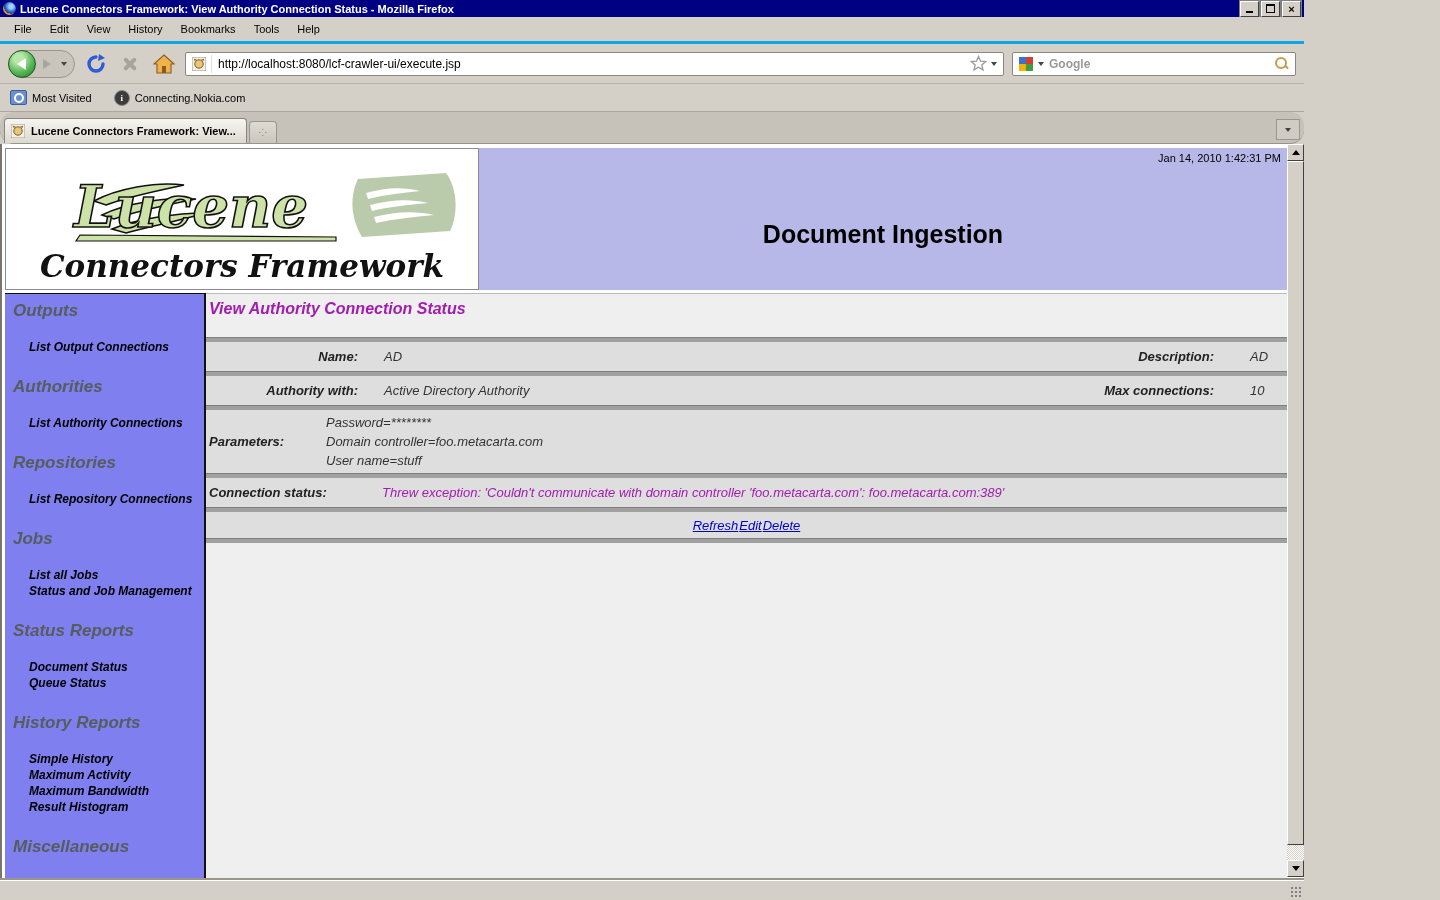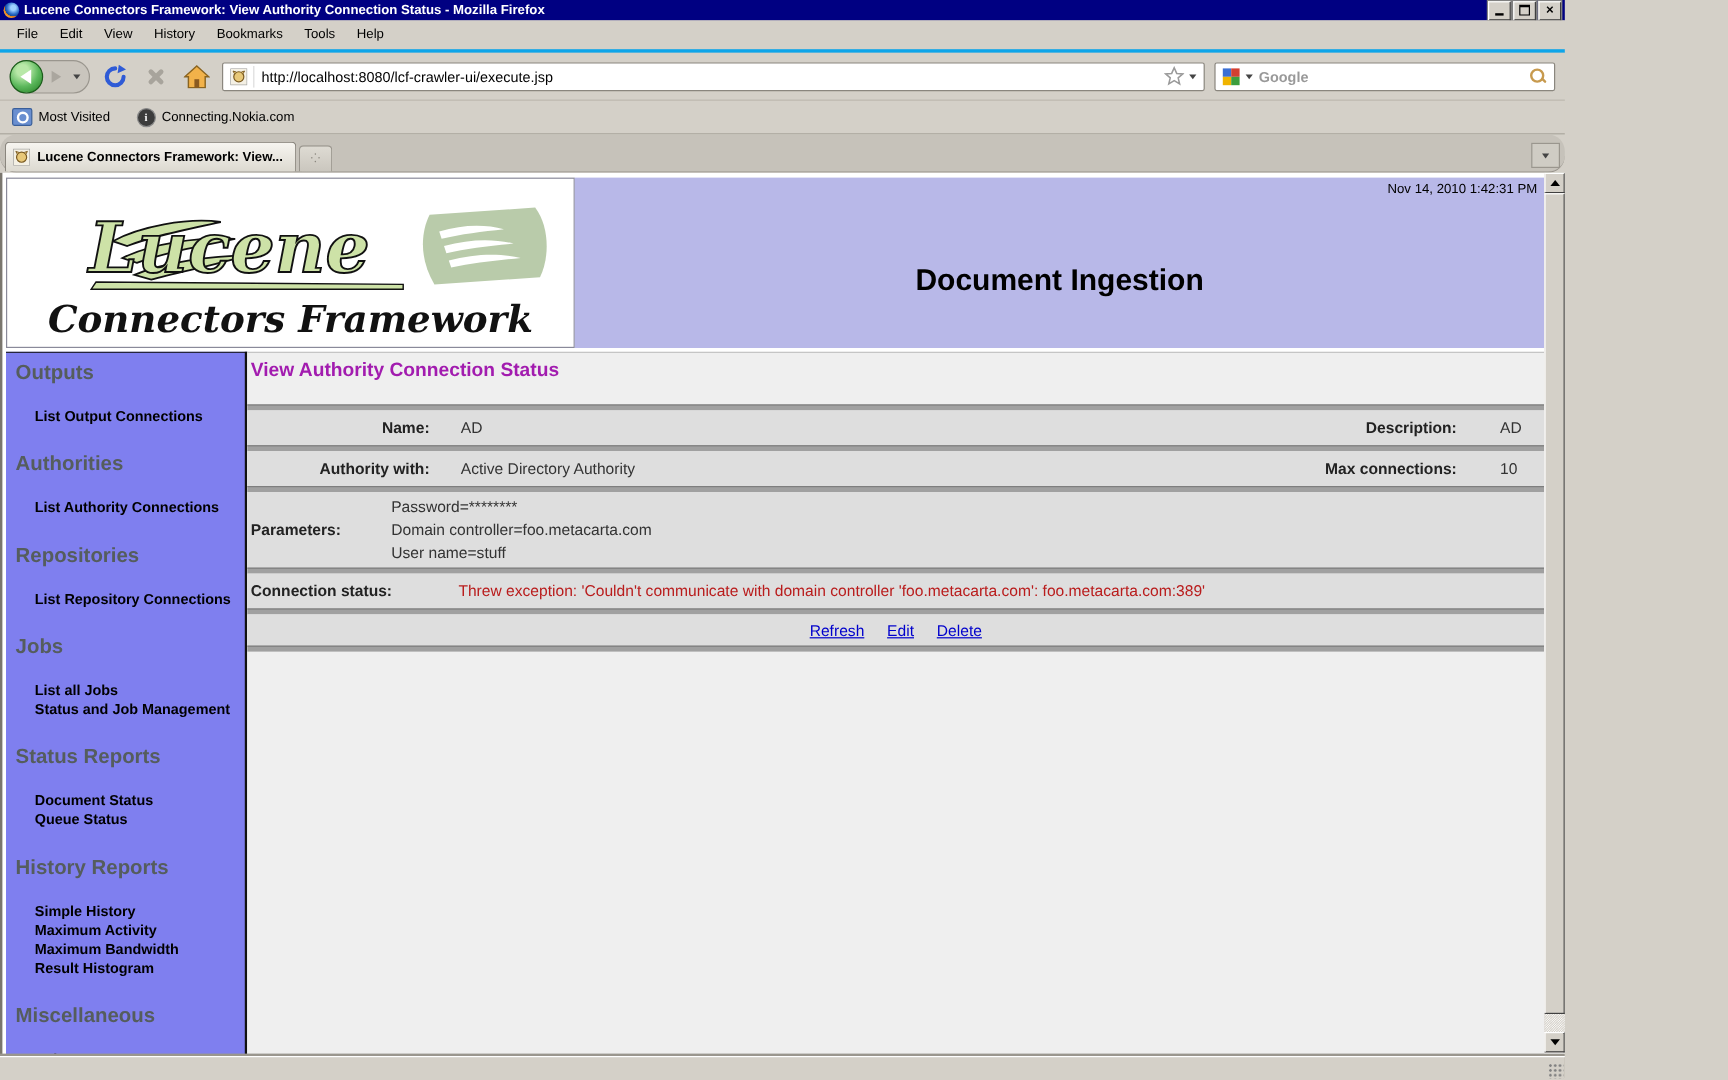--- a/index.html
+++ b/index.html
@@ -67,42 +67,42 @@
 
   
   .viewport{flex:1;background:#fff;position:relative;border-left:2px solid #7a766e;overflow:hidden;}
   .vp-inner{position:absolute;left:3px;top:4px;right:17px;bottom:0;display:flex;flex-direction:column;}
   .banner{height:142px;display:flex;flex:0 0 auto;}
   .logo-box{width:474px;background:#fff;border:1px solid #8a8a9a;box-sizing:border-box;flex:0 0 auto;}
   .banner-right{flex:1;background:#b8b8e8;position:relative;display:flex;align-items:center;justify-content:center;}
   .timestamp{position:absolute;top:4px;right:6px;font-size:11px;color:#000;}
   .app-title{font-size:25px;font-weight:bold;color:#000;margin-top:30px;}
 
-  .page-body{flex:1;display:flex;margin-top:3px;overflow:hidden;}
+  .page-body{flex:1;display:flex;margin-top:3px;overflow:hidden;font-style:italic;}
   .sidebar{width:201px;flex:0 0 auto;background:#7f7fef;border-top:1px solid #111;border-right:2px solid #111;box-sizing:border-box;padding:7px 0 0 8px;overflow:hidden;}
   .side-h{font-size:17px;line-height:20px;font-weight:bold;color:#555d5d;margin:0 0 18px 0;}
   .side-links{margin:0 0 22px 16px;}
   .side-link{font-size:12px;line-height:16px;font-weight:bold;color:#000;cursor:pointer;}
 
   .main{flex:1;background:#efefef;border-top:1px solid #bbb;overflow:hidden;}
   .page-h{font-size:16px;font-weight:bold;color:#a21caf;padding:6px 0 0 3px;}
   .ctable{margin-top:19px;}
   .sep{height:4px;background:#a0a0a0;border-top:1px solid #7e7e7e;}
   .row{background:#dedede;font-size:13px;color:#222;}
   .row.r2{display:grid;grid-template-columns:160px 1fr 230px 65px;align-items:center;height:29px;}
   .lbl{font-weight:bold;text-align:right;padding-right:8px;color:#222;}
   .val{padding-left:18px;color:#333;}
   .val4{padding-left:28px;color:#333;}
   .row.params{display:flex;align-items:center;padding:3px 0;}
   .lbl-left{font-weight:bold;flex:0 0 120px;padding-left:3px;box-sizing:border-box;}
   .lbl-left.wide{flex:0 0 176px;}
   .plines div{line-height:19px;color:#333;}
   .row.status{display:flex;align-items:center;height:29px;}
-  .sval{color:#b91c1c;}
-  .row.actions{height:26px;display:flex;align-items:center;justify-content:center;gap:19px;}
+  .sval{color:#a21caf;}
+  .row.actions{height:26px;display:flex;align-items:center;justify-content:center;gap:1px;}
   .row.actions a{color:#0000cc;text-decoration:underline;font-size:13px;cursor:pointer;}
 
   
   .scrollbar{position:absolute;top:0;right:0;bottom:3px;width:17px;background:#d4d0c8;display:flex;flex-direction:column;}
   .sb-btn{height:17px;flex:0 0 auto;background:#d4d0c8;border:1px solid;border-color:#fff #404040 #404040 #fff;box-sizing:border-box;display:flex;align-items:center;justify-content:center;cursor:pointer;}
   .tri-up{width:0;height:0;border-left:4px solid transparent;border-right:4px solid transparent;border-bottom:5px solid #000;}
   .tri-down.sb{border-top-color:#000;}
   .sb-thumb{flex:0 0 684px;background:#d4d0c8;border:1px solid;border-color:#fff #404040 #404040 #fff;box-sizing:border-box;cursor:grab;}
   .sb-track{flex:1;background-color:#d4d0c8;background-image:linear-gradient(45deg,#fff 25%,transparent 25%,transparent 75%,#fff 75%),linear-gradient(45deg,#fff 25%,transparent 25%,transparent 75%,#fff 75%);background-position:0 0,1px 1px;background-size:2px 2px;}
 
@@ -245,21 +245,21 @@
 
             <path d="M352 30 L440 24 C452 40 452 66 444 82 L356 88 C344 68 344 46 352 30 Z" fill="#b9cbaa"></path>
             <path d="M360 44 C380 38 398 38 414 42 C396 44 378 46 362 50 Z" fill="#fff"></path>
             <path d="M364 56 C386 50 406 50 422 54 C402 56 382 58 366 62 Z" fill="#fff"></path>
             <path d="M368 68 C390 62 412 62 428 66 C408 68 388 70 370 74 Z" fill="#fff"></path>
 
             <text x="236" y="128" text-anchor="middle" font-family="DejaVu Serif, serif" font-style="italic" font-weight="bold" font-size="31" fill="#111">Connectors Framework</text>
           </svg>
         </div>
         <div class="banner-right">
-          <div class="timestamp">Nov 14, 2010 1:42:31 PM</div>
+          <div class="timestamp">Jan 14, 2010 1:42:31 PM</div>
           <div class="app-title">Document Ingestion</div>
         </div>
       </div>
 
       <div class="page-body">
         <div class="sidebar">
           <div class="side-h">Outputs</div>
           <div class="side-links">
             <div class="side-link">List Output Connections</div>
           </div>

